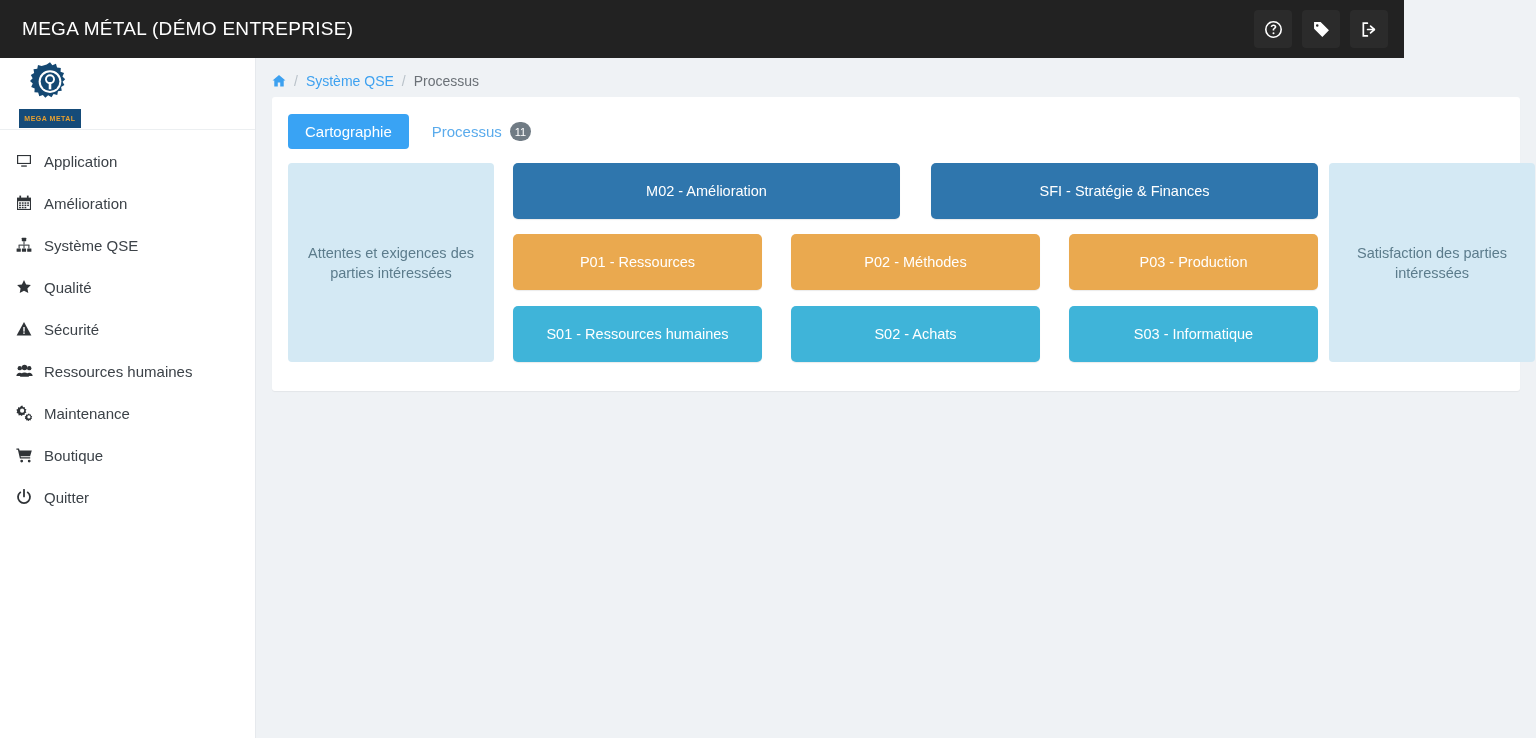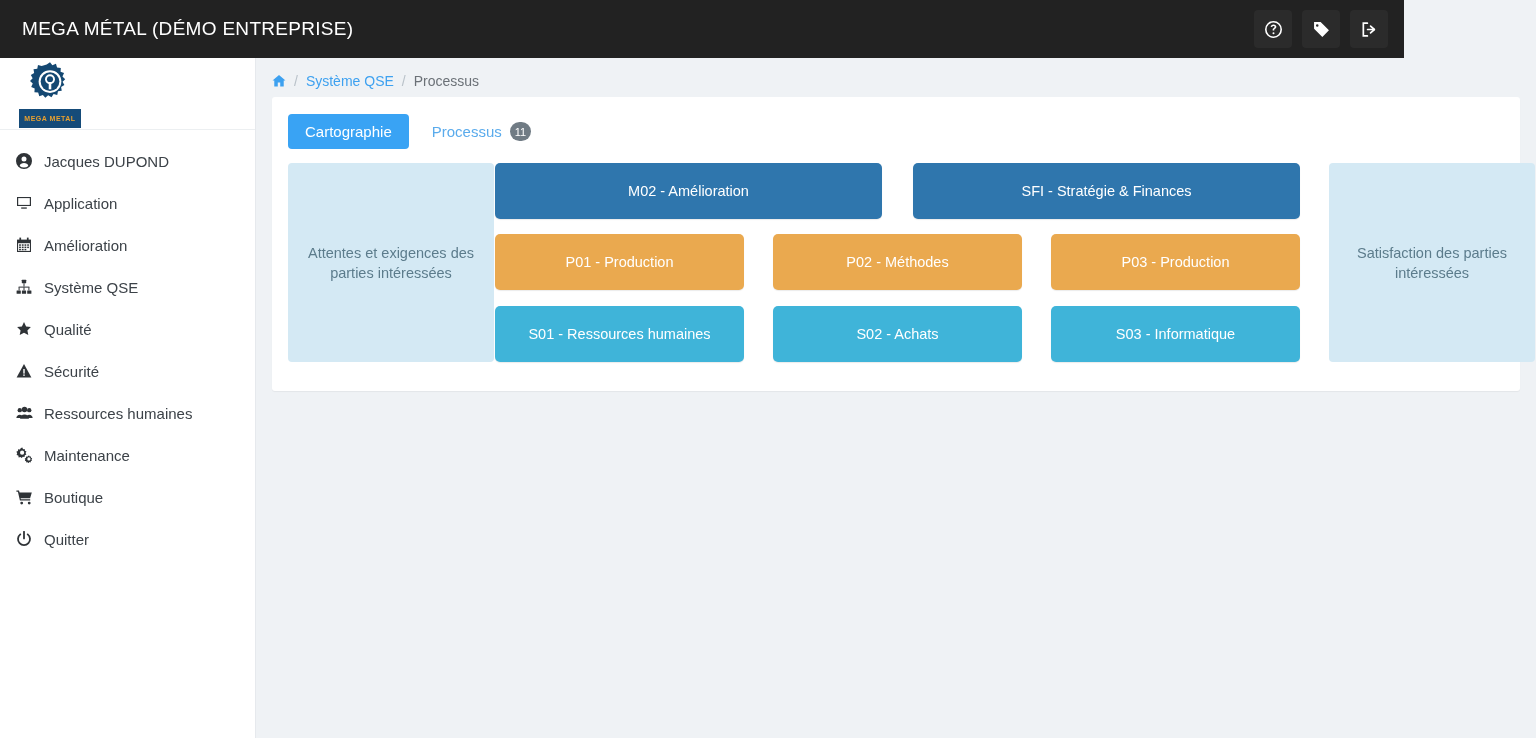--- a/index.html
+++ b/index.html
@@ -148,21 +148,21 @@
     font-size: 14.5px;
     line-height: 20px;
     padding: 6px;
     cursor: pointer;
   }
   .side-panel.left  { left: 0; }
   .side-panel.right { left: 1041px; }
 
   .proc-grid {
     position: absolute;
-    left: 207px; top: 0;
+    left: 225px; top: 0;
     width: 805px; height: 150px;
   }
   .proc-row { position: absolute; left: 0; width: 805px; display: flex; }
   .proc-row.r1 { top: 0; }
   .proc-row.r2 { top: 71px; }
   .proc-row.r3 { top: 143px; }
 
   .proc-box {
     height: 56px;
     border-radius: 5px;
@@ -230,28 +230,20 @@
           <circle cx="24" cy="21" r="3.3" fill="#144872"></circle>
           <rect x="22.6" y="24" width="2.8" height="8" fill="#ffffff"></rect>
         </svg>
       </span>
       <div class="logo-plate">MEGA METAL</div>
     </div>
   </div>
 
   <div class="nav">
 
-    <a class="nav-item">
-      <span class="nav-icon">
-        <svg width="16" height="16" viewBox="0 0 16 16" fill="#2f3337">
-          <path d="M8 0a8 8 0 1 0 0 16A8 8 0 0 0 8 0zm0 3.4a2.5 2.5 0 1 1 0 5 2.5 2.5 0 0 1 0-5zm0 11.2a6.3 6.3 0 0 1-4.3-1.7c.3-1.8 2.3-2.8 4.3-2.8s4 1 4.3 2.8A6.3 6.3 0 0 1 8 14.6z"></path>
-        </svg>
-      </span>
-      <span>Jacques DUPOND</span>
-    </a>
 
     <a class="nav-item">
       <span class="nav-icon">
         <svg width="16" height="16" viewBox="0 0 16 16" fill="#2f3337">
           <path d="M1 2h14v9H1z"></path>
             <rect x="2.2" y="3.1" width="11.6" height="6.8" fill="#ffffff"></rect>
           <path d="M5.2 12.4h5.6v1.3H5.2z"></path>
         </svg>
       </span>
       <span>Application</span>
@@ -400,21 +392,21 @@
 
       <div class="proc-grid">
 
         <div class="proc-row r1">
           <div class="proc-box wide mgmt">M02 - Amélioration</div>
           <div class="gap-wide"></div>
           <div class="proc-box wide mgmt">SFI - Stratégie &amp; Finances</div>
         </div>
 
         <div class="proc-row r2">
-          <div class="proc-box narrow ops">P01 - Production</div>
+          <div class="proc-box narrow ops">P01 - Ressources</div>
           <div class="gap-narrow"></div>
           <div class="proc-box narrow ops">P02 - Méthodes</div>
           <div class="gap-narrow"></div>
           <div class="proc-box narrow ops">P03 - Production</div>
         </div>
 
         <div class="proc-row r3">
           <div class="proc-box narrow support">S01 - Ressources humaines</div>
           <div class="gap-narrow"></div>
           <div class="proc-box narrow support">S02 - Achats</div>

